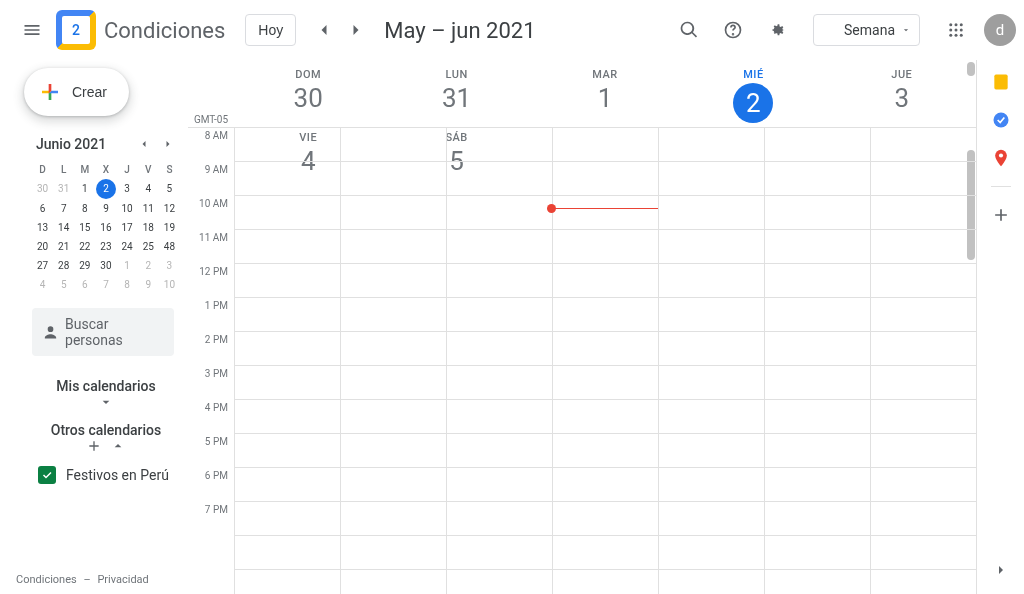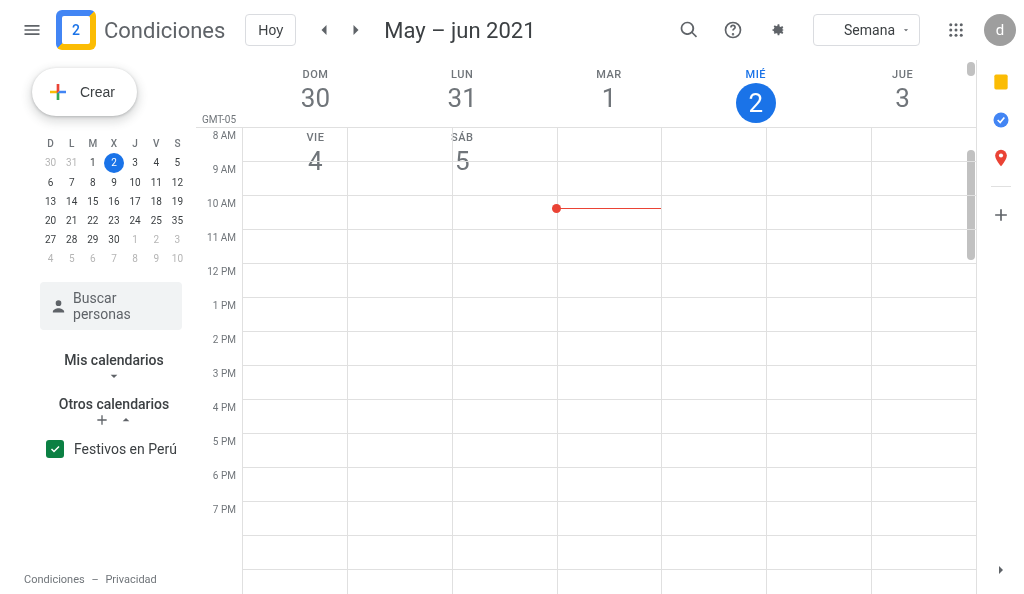--- a/index.html
+++ b/index.html
@@ -18,21 +18,21 @@
   .header-right { margin-left: auto; display: flex; align-items: center; gap: 4px; }
   .icon-btn { width: 40px; height: 40px; display: flex; align-items: center; justify-content: center; cursor: pointer; border-radius: 50%; color: #5f6368; }
   .view-select { border: 1px solid #dadce0; border-radius: 4px; padding: 7px 8px 7px 30px; font-size: 14px; color: #3c4043; background: #fff; cursor: pointer; display: flex; align-items: center; gap: 6px; margin: 0 12px; }
   .apps-icon { width: 40px; height: 40px; display: flex; align-items: center; justify-content: center; cursor: pointer; }
   .avatar { width: 32px; height: 32px; border-radius: 50%; background: #9e9e9e; color: #fff; display: flex; align-items: center; justify-content: center; font-size: 15px; margin-left: 4px; cursor: pointer; }
   
   
   .main { display: flex; height: calc(594px - 60px); }
   
   
-  .sidebar-left { width: 188px; padding: 8px 0 8px 24px; position: relative; margin-left: 8px; }
+  .sidebar-left { width: 188px; padding: 8px 0 8px 24px; position: relative; }
   .create-btn { display: inline-flex; align-items: center; gap: 10px; background: #fff; border: none; box-shadow: 0 1px 3px rgba(60,64,67,.3), 0 4px 8px 3px rgba(60,64,67,.15); border-radius: 24px; height: 48px; padding: 0 22px 0 14px; font-size: 14px; font-weight: 500; color: #3c4043; cursor: pointer; margin-bottom: 18px; }
   .plus-icon { width: 24px; height: 24px; }
   
   .mini-cal { padding: 0 8px; }
   .mini-header { display: flex; align-items: center; margin-bottom: 6px; }
   .mini-month { font-size: 14px; font-weight: 500; flex: 1; padding-left: 4px; }
   .mini-nav { cursor: pointer; padding: 4px 6px; color: #5f6368; }
   .mini-grid { display: grid; grid-template-columns: repeat(7, 1fr); gap: 0; font-size: 10px; text-align: center; }
   .mini-dow { color: #70757a; font-weight: 500; padding: 4px 0; }
   .mini-day { padding: 4px 0; color: #3c4043; cursor: pointer; border-radius: 50%; }
@@ -156,20 +156,33 @@
       <svg class="plus-icon" viewBox="0 0 36 36">
           <path fill="#34A853" d="M16 16v14h4V20z"></path>
           <path fill="#4285F4" d="M30 16H20l-4 4h14z"></path>
           <path fill="#FBBC05" d="M6 16v4h10l4-4z"></path>
           <path fill="#EA4335" d="M20 16V6h-4v14z"></path>
         </svg>
       <span>Crear</span>
     </button>
     
     <div class="mini-cal">
+      <div class="mini-header">
+        <div class="mini-month">Junio 2021</div>
+        <div class="mini-nav">
+          <svg width="12" height="12" viewBox="0 0 24 24" fill="#5f6368">
+              <path d="M15 6l-6 6 6 6"></path>
+            </svg>
+        </div>
+        <div class="mini-nav">
+          <svg width="12" height="12" viewBox="0 0 24 24" fill="#5f6368">
+              <path d="M9 6l6 6-6 6"></path>
+            </svg>
+        </div>
+      </div>
       <div class="mini-grid" id="mini-grid">
           <div class="mini-dow">D</div>
           <div class="mini-dow">L</div>
           <div class="mini-dow">M</div>
           <div class="mini-dow">X</div>
           <div class="mini-dow">J</div>
           <div class="mini-dow">V</div>
           <div class="mini-dow">S</div>
           <div class="mini-day dim">30</div>
           <div class="mini-day dim">31</div>
@@ -191,21 +204,21 @@
           <div class="mini-day">16</div>
           <div class="mini-day">17</div>
           <div class="mini-day">18</div>
           <div class="mini-day">19</div>
           <div class="mini-day">20</div>
           <div class="mini-day">21</div>
           <div class="mini-day">22</div>
           <div class="mini-day">23</div>
           <div class="mini-day">24</div>
           <div class="mini-day">25</div>
-          <div class="mini-day">35</div>
+          <div class="mini-day">48</div>
           <div class="mini-day">27</div>
           <div class="mini-day">28</div>
           <div class="mini-day">29</div>
           <div class="mini-day">30</div>
           <div class="mini-day dim">1</div>
           <div class="mini-day dim">2</div>
           <div class="mini-day dim">3</div>
           <div class="mini-day dim">4</div>
           <div class="mini-day dim">5</div>
           <div class="mini-day dim">6</div>

